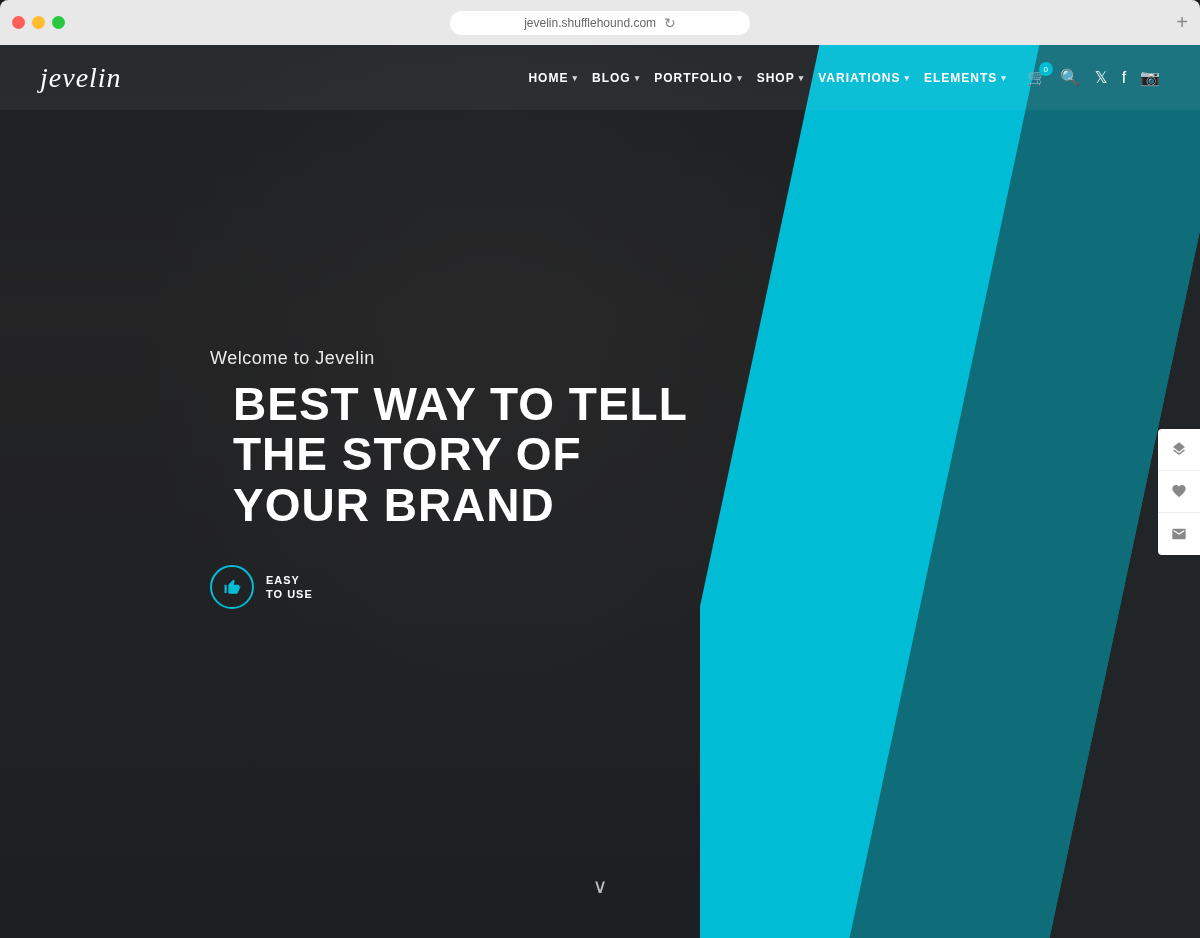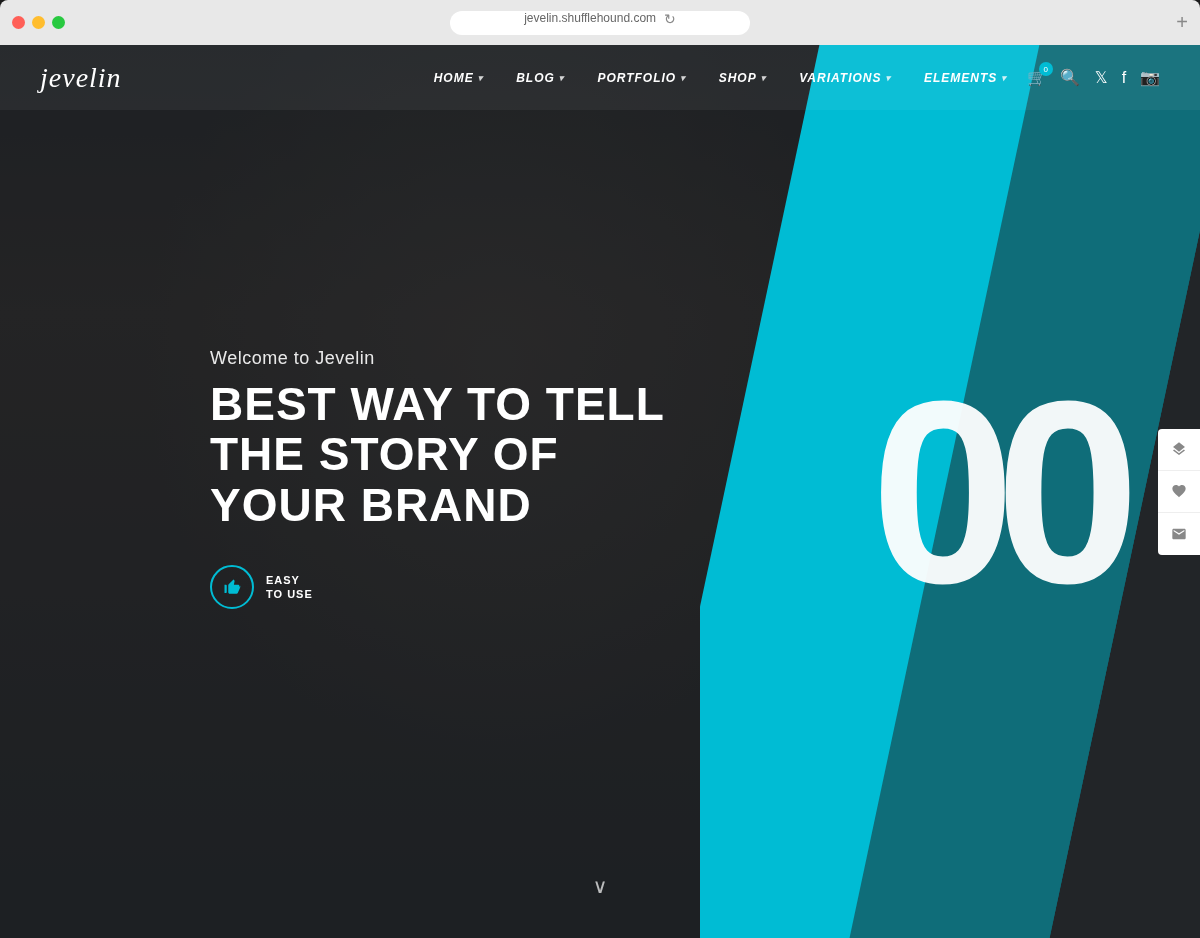--- a/index.html
+++ b/index.html
@@ -41,20 +41,21 @@
 
     .address-bar {
       position: absolute;
       left: 50%;
       transform: translateX(-50%);
       width: 300px;
       height: 24px;
       background: #fff;
       border-radius: 12px;
       display: flex;
+      align-items: center;
       justify-content: center;
       font-size: 12px;
       color: #666;
     }
 
     .refresh-icon {
       margin-left: 8px;
       color: #888;
       font-size: 14px;
     }
@@ -170,23 +171,22 @@
       font-style: italic;
       font-weight: 400;
       text-decoration: none;
       margin-right: auto;
       letter-spacing: 1px;
     }
 
     .nav-links {
       display: flex;
       align-items: center;
-      gap: 33px;
+      gap: 14px;
       list-style: none;
-      font-style: italic;
     }
 
     .nav-links li a {
       color: white;
       text-decoration: none;
       font-size: 12px;
       font-weight: 600;
       letter-spacing: 1px;
       text-transform: uppercase;
       display: flex;
@@ -247,20 +247,21 @@
     }
 
     .hero-title {
       font-size: 46px;
       font-weight: 900;
       text-transform: uppercase;
       line-height: 1.1;
       margin-bottom: 35px;
       letter-spacing: 1px;
       max-width: 480px;
+      margin-left: 23px;
     }
 
     
     .feature-badges {
       display: flex;
       gap: 30px;
       align-items: flex-end;
     }
 
     .feature-badge {
@@ -349,21 +350,20 @@
   <div class="new-tab-btn">+</div>
 </div>
 
 <div class="website">
 
   <div class="person-bg"></div>
   <div class="hero-overlay"></div>
 
   <div class="cyan-stripe"></div>
 
-  <div class="big-numbers">00</div>
 
   <nav class="navbar">
     <a class="logo">jevelin</a>
 
     <ul class="nav-links">
       <li>
         <a>
           <span>HOME</span>
           <span class="chevron">▾</span>
         </a>

